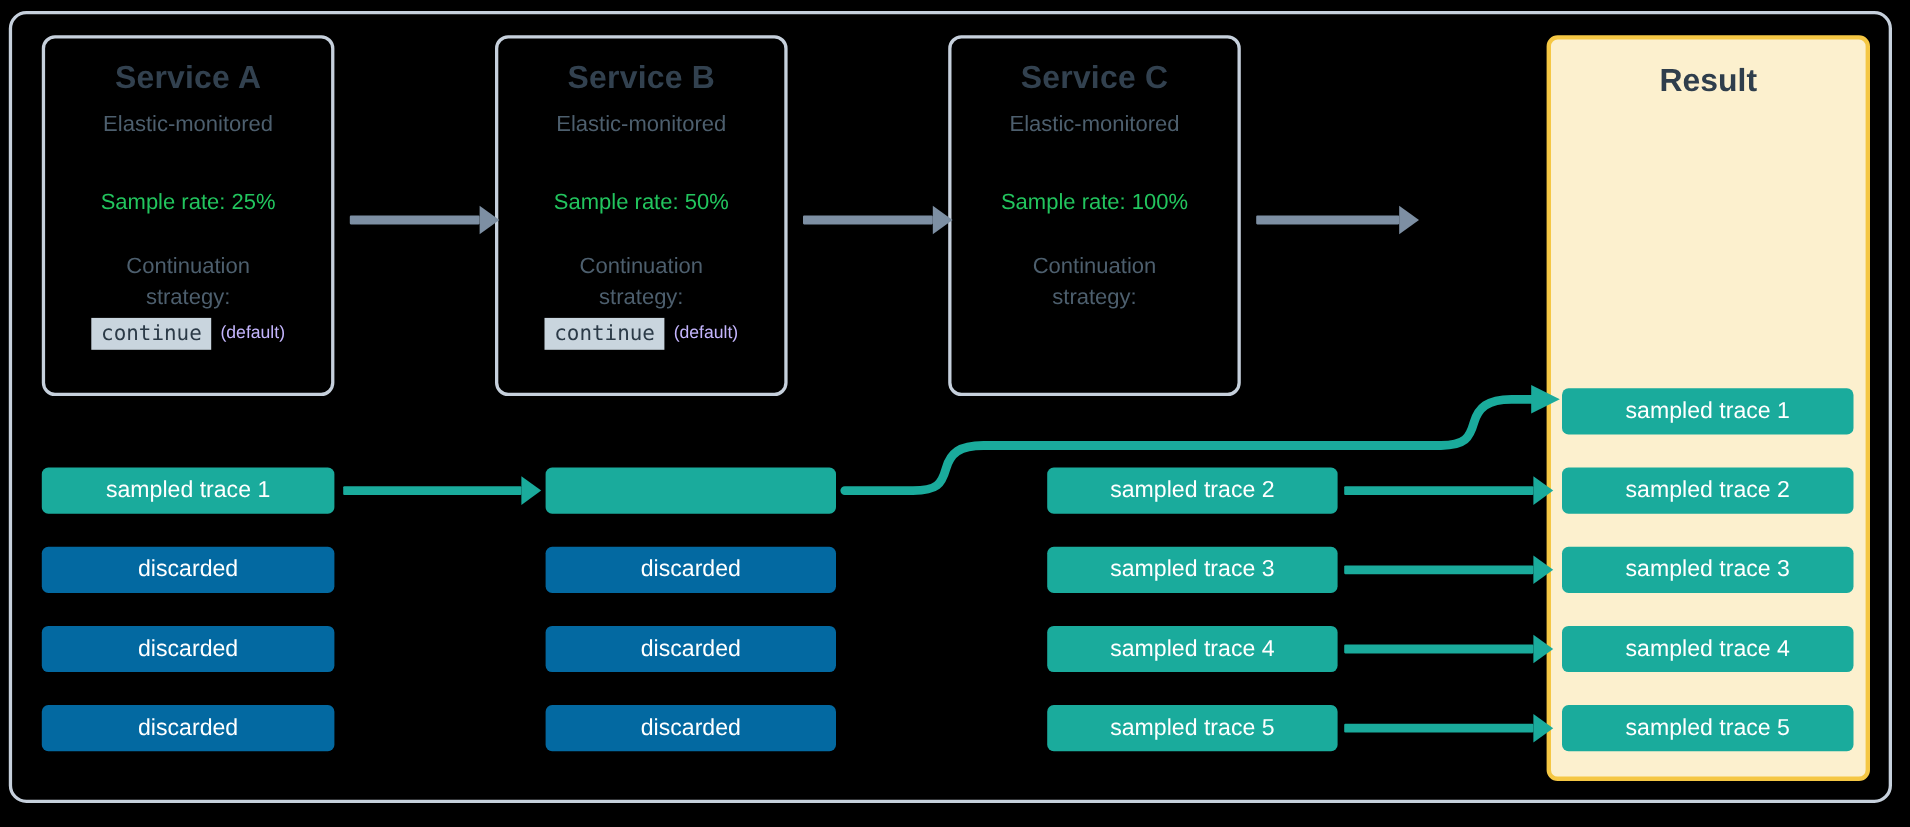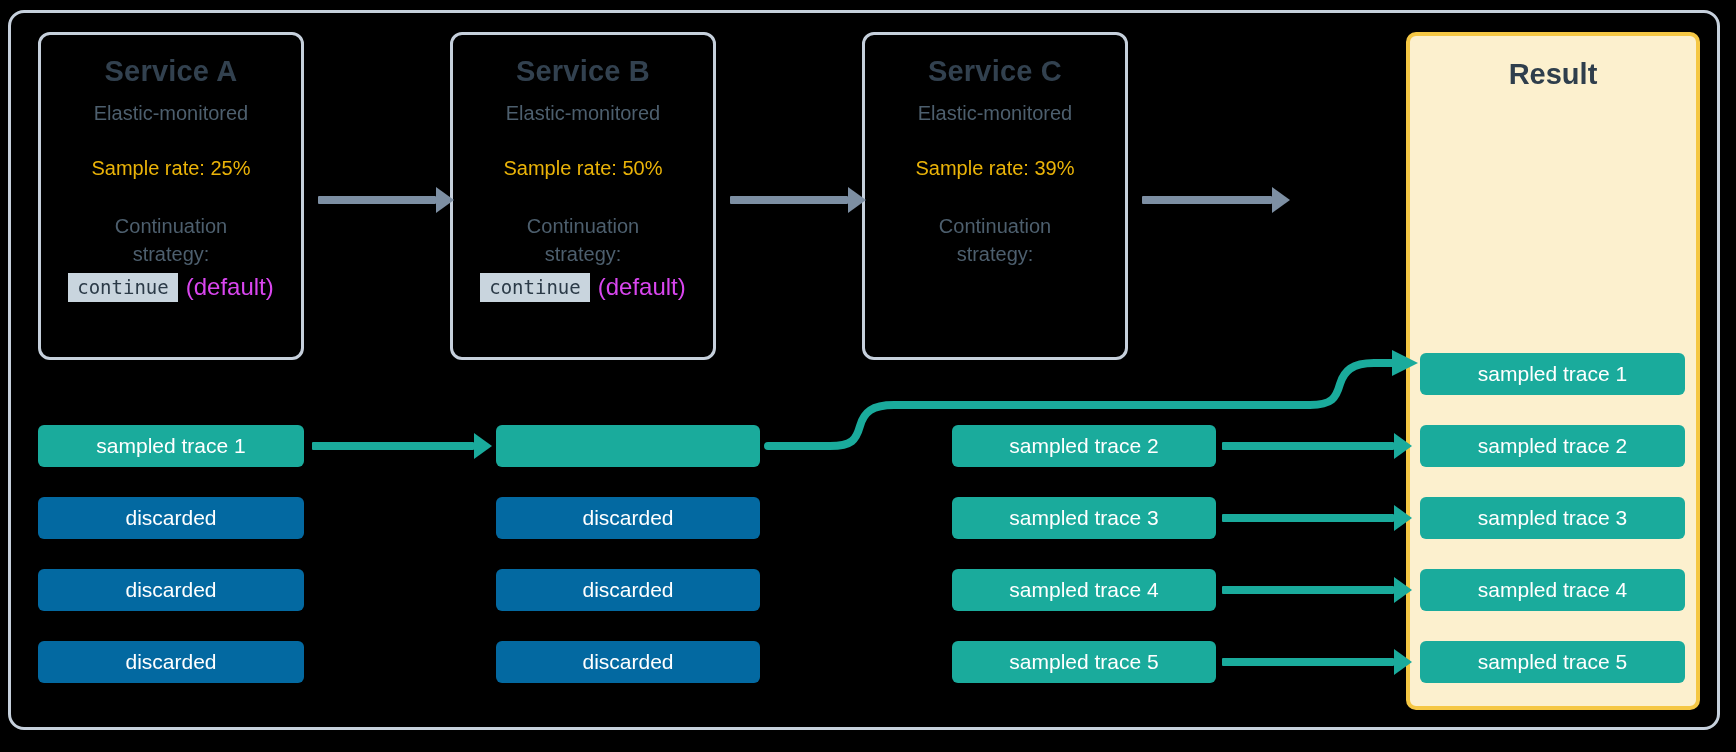--- a/index.html
+++ b/index.html
@@ -54,22 +54,23 @@
     letter-spacing: .2px;
     margin-bottom: 14px;
   }
   .service-sub {
     font-size: 20px;
     color: #4d5f6e;
     margin-bottom: 32px;
   }
   .service-rate {
     font-size: 20px;
-    color: #eab308;
+    color: #22c55e;
     margin-bottom: 32px;
+    margin-top: 16px;
   }
   .service-strategy-label {
     font-size: 20px;
     color: #4d5f6e;
     line-height: 1.42;
     text-align: center;
     width: 180px;
   }
   .strategy-line {
     display: flex;
@@ -82,22 +83,22 @@
   .code-chip {
     background: #c9d5de;
     color: #2b3a47;
     font-family: "DejaVu Sans Mono", monospace;
     font-size: 19px;
     padding: 3px 9px 4px;
     border-radius: 0;
     white-space: nowrap;
   }
   .default-note {
-    font-size: 24px;
-    color: #d946ef;
+    font-size: 16px;
+    color: #c4b5fd;
     white-space: nowrap;
   }
 
   
   .result-card {
     position: absolute;
     left: 1406px;
     top: 32px;
     width: 294px;
     height: 678px;
@@ -193,21 +194,21 @@
     <div class="service-strategy-label">Continuation strategy:</div>
     <div class="strategy-line">
       <span class="code-chip">continue</span>
       <span class="default-note">(default)</span>
     </div>
   </div>
 
   <div class="service-card" style="left:862px;">
     <div class="service-title">Service C</div>
     <div class="service-sub">Elastic-monitored</div>
-    <div class="service-rate">Sample rate: 39%</div>
+    <div class="service-rate">Sample rate: 100%</div>
     <div class="service-strategy-label">Continuation strategy:</div>
   </div>
 
   <div class="result-card">
     <div class="result-title">Result</div>
   </div>
 
   <div class="arrow gray" style="left:318px; top:200px; width:136px;">
     <div class="shaft" style="width:118px;"></div>
     <div class="head" style="left:118px;"></div>

